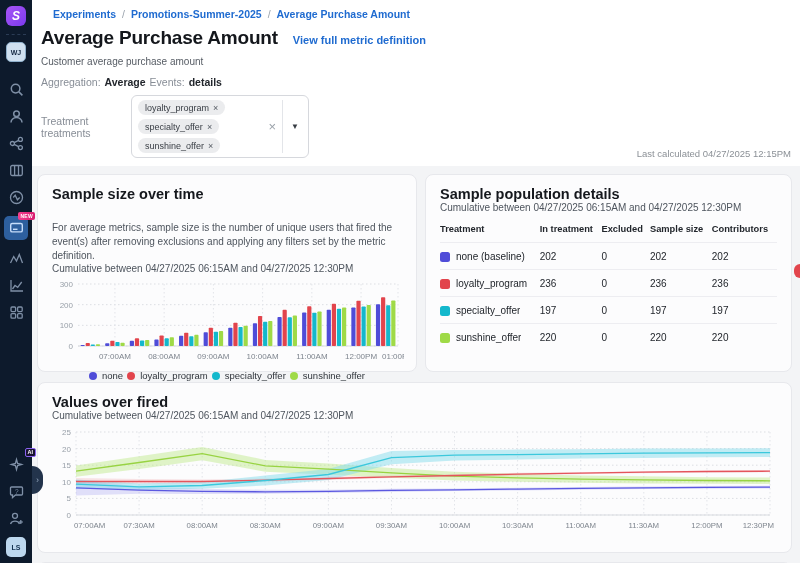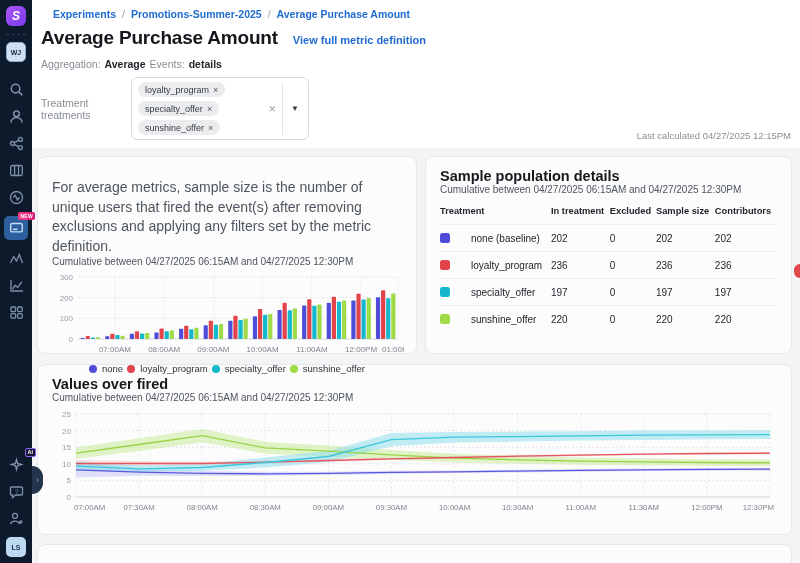--- a/index.html
+++ b/index.html
@@ -45,32 +45,32 @@
 
   
   .content { flex:1; padding:8px 8px 0 5px; overflow:hidden; }
   .cards-row { display:flex; gap:8px; }
   .card { background:#fcfcfd; border:1px solid #e7e8ec; border-radius:8px; padding:11px 14px; }
   .card-sample { width:380px; height:198px; flex-shrink:0; }
   .card-pop { flex:1; height:198px; overflow:hidden; }
   .card-values { margin-top:10px; height:171px; }
   .card-disp { margin-top:9px; height:80px; }
   .card-title { font-size:14.5px; font-weight:bold; color:#15181d; }
-  .card-desc { font-size:14px; color:#4e555e; line-height:1.4; margin-top:10px; }
+  .card-desc { font-size:10px; color:#4e555e; line-height:1.4; margin-top:19px; }
   .card-range { font-size:10px; color:#4e555e; margin-top:0; }
 
   .legend { display:flex; justify-content:center; gap:4px; margin-top:2px; font-size:9.5px; color:#2f343b; }
   .legend-item { display:inline-flex; align-items:center; gap:5px; }
   .legend-dot { width:8px; height:8px; border-radius:50%; display:inline-block; }
 
   .table-wrap { margin-top:8px; height:134px; overflow:hidden; }
   table { width:100%; border-collapse:collapse; }
   th { font-size:9.3px; font-weight:bold; color:#22262c; text-align:left; padding:3px 2px 8px 0; white-space:nowrap; }
   td { font-size:10px; color:#22262c; padding:7.5px 2px 7.5px 0; border-top:1px solid #ededf1; white-space:nowrap; }
-  .t-name { display:flex; align-items:center; gap:21px; }
+  .t-name { display:flex; align-items:flex-end; gap:6px; }
   .swatch { width:10px; height:10px; border-radius:2.5px; flex-shrink:0; }
   .t-label { max-width:74px; overflow:hidden; white-space:nowrap; display:inline-block; }
 
   svg text { font-family:"Liberation Sans", sans-serif; }
   .chart-box { margin-top:6px; }
 </style>
 </head>
 <body>
 
 <nav class="sidebar">
@@ -174,20 +174,21 @@
         <span class="crumb">Experiments</span>
         <span class="sep">/</span>
         <span class="crumb">Promotions-Summer-2025</span>
         <span class="sep">/</span>
         <span class="crumb">Average Purchase Amount</span>
       </div>
     <div class="title-row">
       <span class="page-title">Average Purchase Amount</span>
       <a class="metric-link">View full metric definition</a>
     </div>
+    <div class="desc">Customer average purchase amount</div>
     <div class="agg-row">
       <span><span>Aggregation:</span><span class="val">Average</span></span>
       <span><span>Events:</span><span class="val">details</span></span>
     </div>
     <div class="comp-row">
       <div class="comp-label">Treatment treatments</div>
       <div class="chips-box">
         <div class="chips-wrap">
             <span class="chip">
               <span>loyalty_program</span>
@@ -207,20 +208,21 @@
         <span class="chevron">▼</span>
       </div>
     </div>
     <div class="last-calc">Last calculated 04/27/2025 12:15PM</div>
   </header>
 
   <div class="content">
     <div class="cards-row">
 
       <section class="card card-sample">
+        <div class="card-title">Sample size over time</div>
         <div class="card-desc">For average metrics, sample size is the number of unique users that fired the event(s) after removing exclusions and applying any filters set by the metric definition.</div>
         <div class="card-range">Cumulative between 04/27/2025 06:15AM and 04/27/2025 12:30PM</div>
         <div class="chart-box">
           <svg width="352" height="84" viewBox="0 0 352 84">
               <line x1="26" y1="66" x2="346" y2="66" stroke="#dcdee3" stroke-dasharray="1.5 2.5" stroke-width="1"></line>
               <text x="21" y="69" text-anchor="end" font-size="8" fill="#99a0a9">0</text>
               <line x1="26" y1="45.333333333333336" x2="346" y2="45.333333333333336" stroke="#dcdee3" stroke-dasharray="1.5 2.5" stroke-width="1"></line>
               <text x="21" y="48.333333333333336" text-anchor="end" font-size="8" fill="#99a0a9">100</text>
               <line x1="26" y1="24.66666666666667" x2="346" y2="24.66666666666667" stroke="#dcdee3" stroke-dasharray="1.5 2.5" stroke-width="1"></line>
               <text x="21" y="27.66666666666667" text-anchor="end" font-size="8" fill="#99a0a9">200</text>

